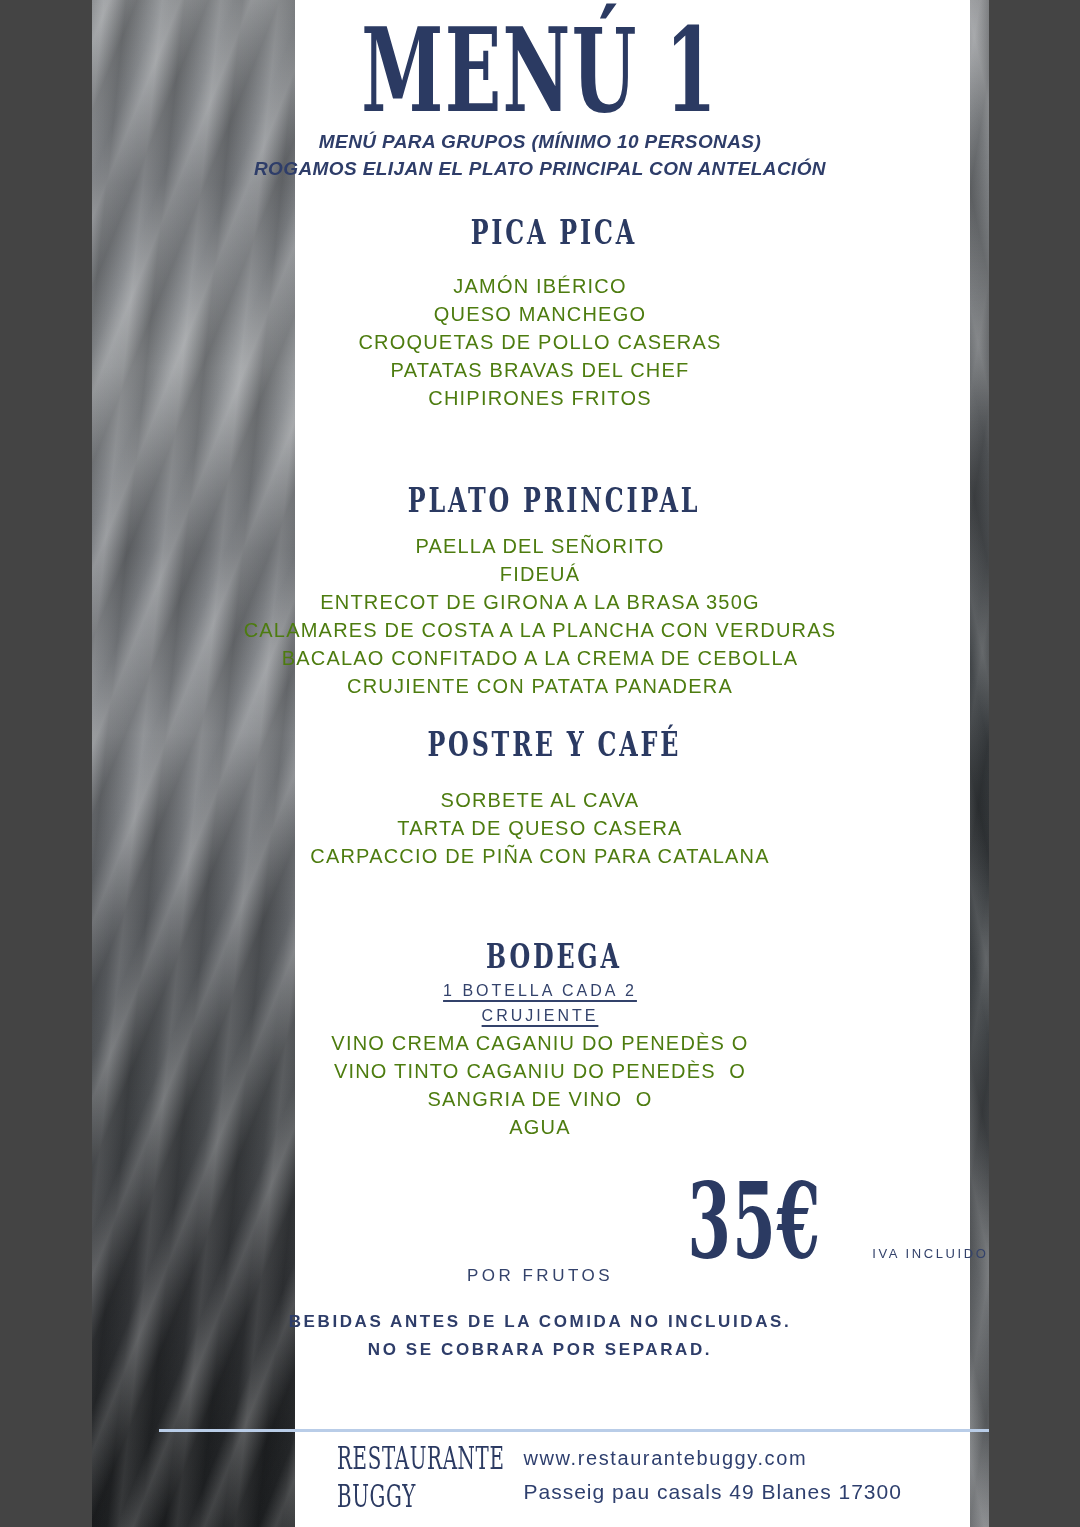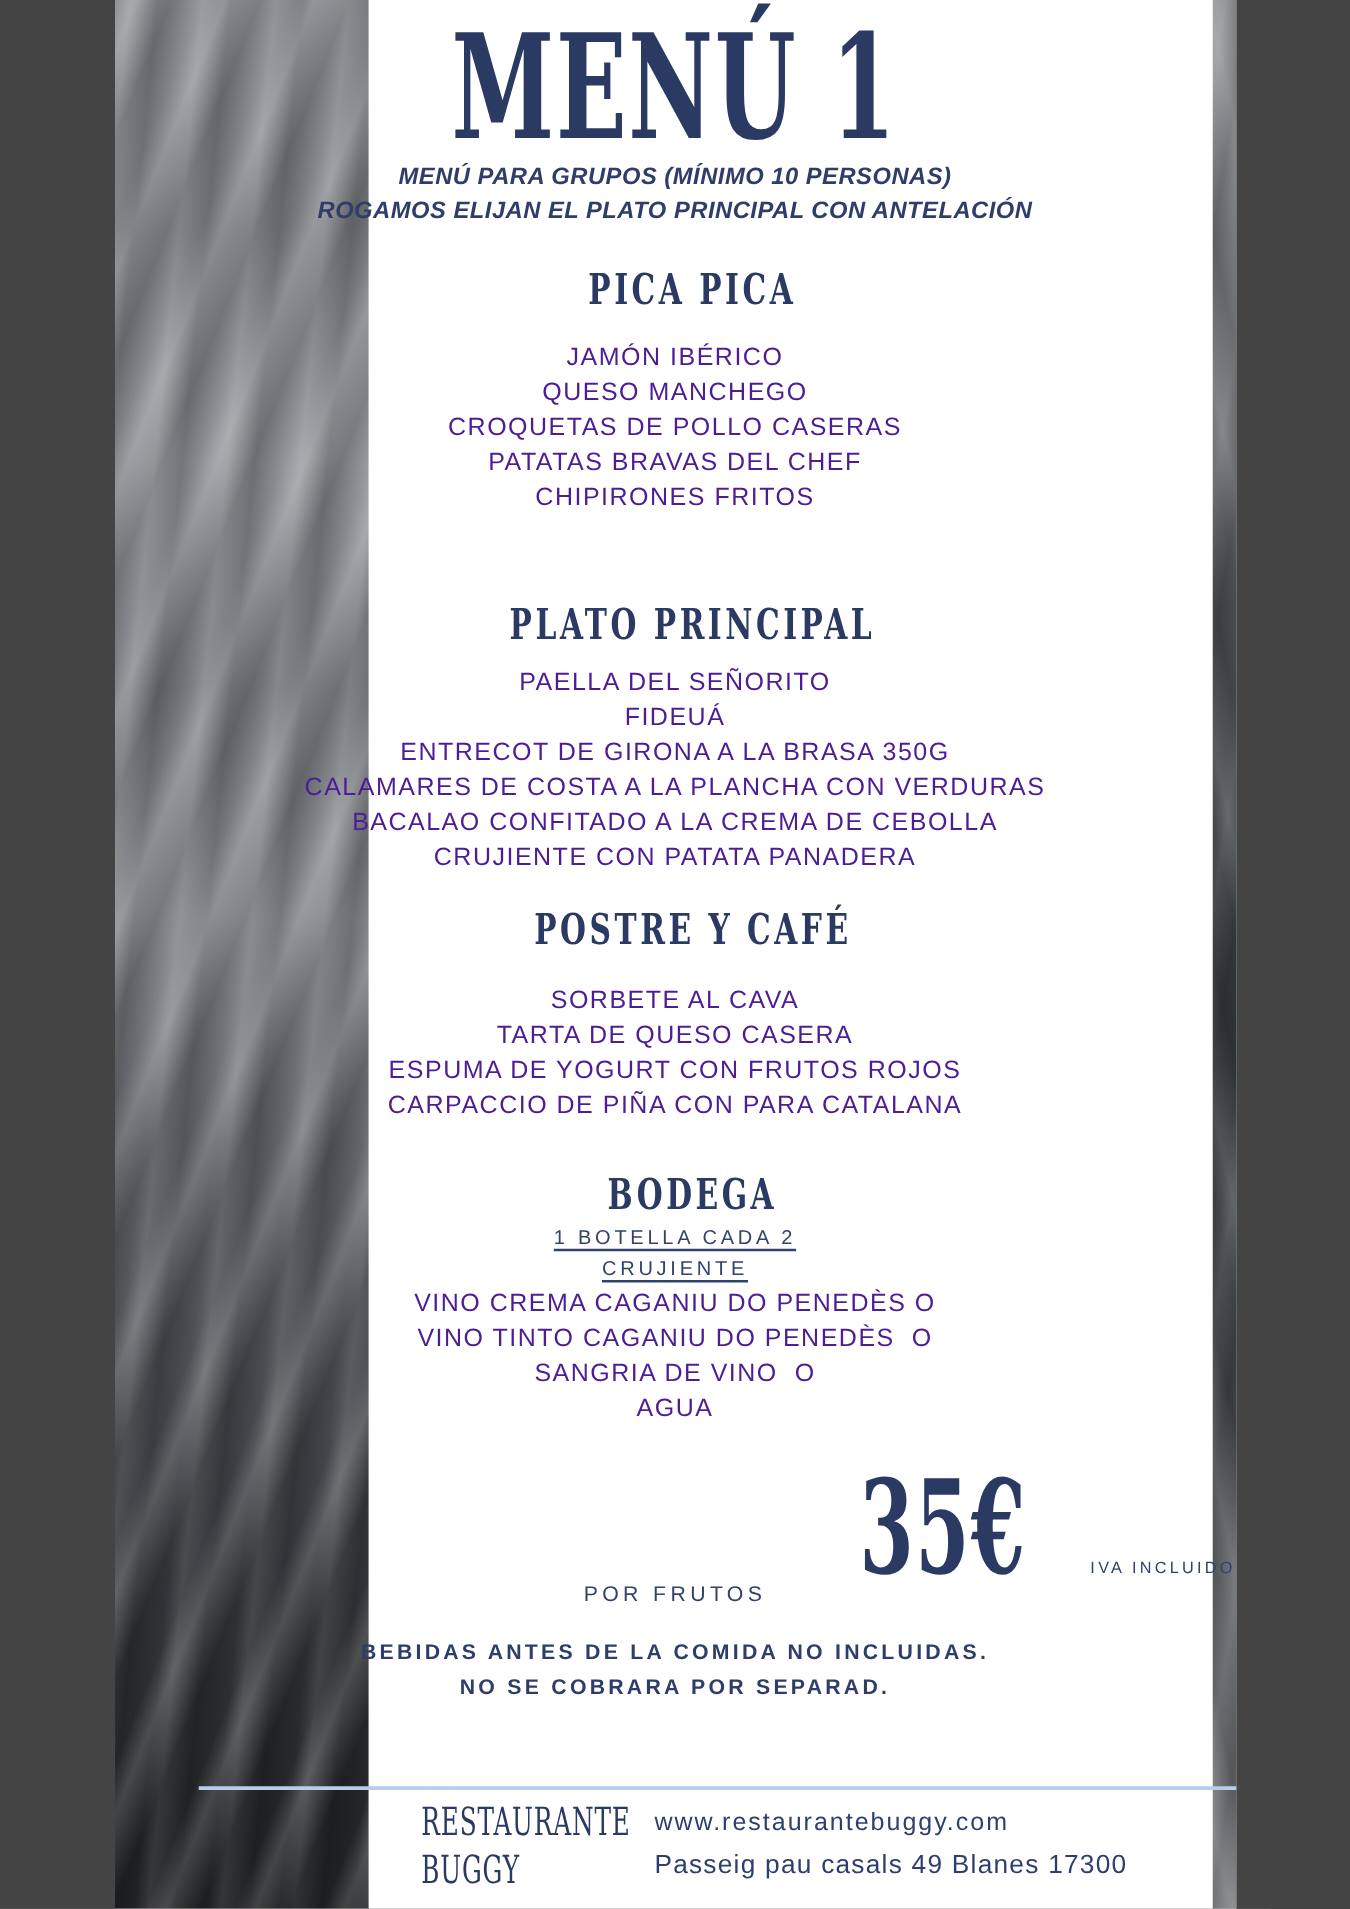--- a/index.html
+++ b/index.html
@@ -55,21 +55,21 @@
   .title-block .cond{font-size:116px;letter-spacing:2px;transform:scaleX(.64);}
   .subtitle-block{top:128px;line-height:27px;}
   .subtitle-line{
     font-size:19px;font-weight:bold;font-style:italic;
     color:#2e3d69;letter-spacing:.4px;
   }
   .sec-heading{height:44px;line-height:44px;padding-left:28px;}
   .sec-heading .cond{font-size:34px;letter-spacing:4px;transform:scaleX(.7);}
   .items{line-height:28px;}
   .item{
-    font-size:20px;color:#4c1d95;letter-spacing:1.2px;
+    font-size:20px;color:#4d7c0f;letter-spacing:1.2px;
     white-space:pre-wrap;
   }
   .subnote-block{top:978px;line-height:25px;}
   .subnote-line{
     font-size:16px;color:#33426b;letter-spacing:3px;
     text-decoration:underline;text-underline-offset:4px;
     text-decoration-thickness:1.5px;
   }
   
   .price-row{top:1172px;left:136px;right:0;height:100px;text-align:right;position:absolute;}
@@ -143,21 +143,20 @@
     <div class="item">BACALAO CONFITADO A LA CREMA DE CEBOLLA</div>
     <div class="item">CRUJIENTE CON PATATA PANADERA</div>
   </div>
 
   <div class="centered display sec-heading" style="top:722px;">
     <span class="cond">POSTRE Y CAFÉ</span>
   </div>
   <div class="centered items" style="top:786px;">
     <div class="item">SORBETE AL CAVA</div>
     <div class="item">TARTA DE QUESO CASERA</div>
-    <div class="item">ESPUMA DE YOGURT CON FRUTOS ROJOS</div>
     <div class="item">CARPACCIO DE PIÑA CON PARA CATALANA</div>
   </div>
 
   <div class="centered display sec-heading" style="top:934px;">
     <span class="cond">BODEGA</span>
   </div>
   <div class="centered subnote-block">
     <div class="subnote-line">1 BOTELLA CADA 2</div>
     <div class="subnote-line">CRUJIENTE</div>
   </div>

